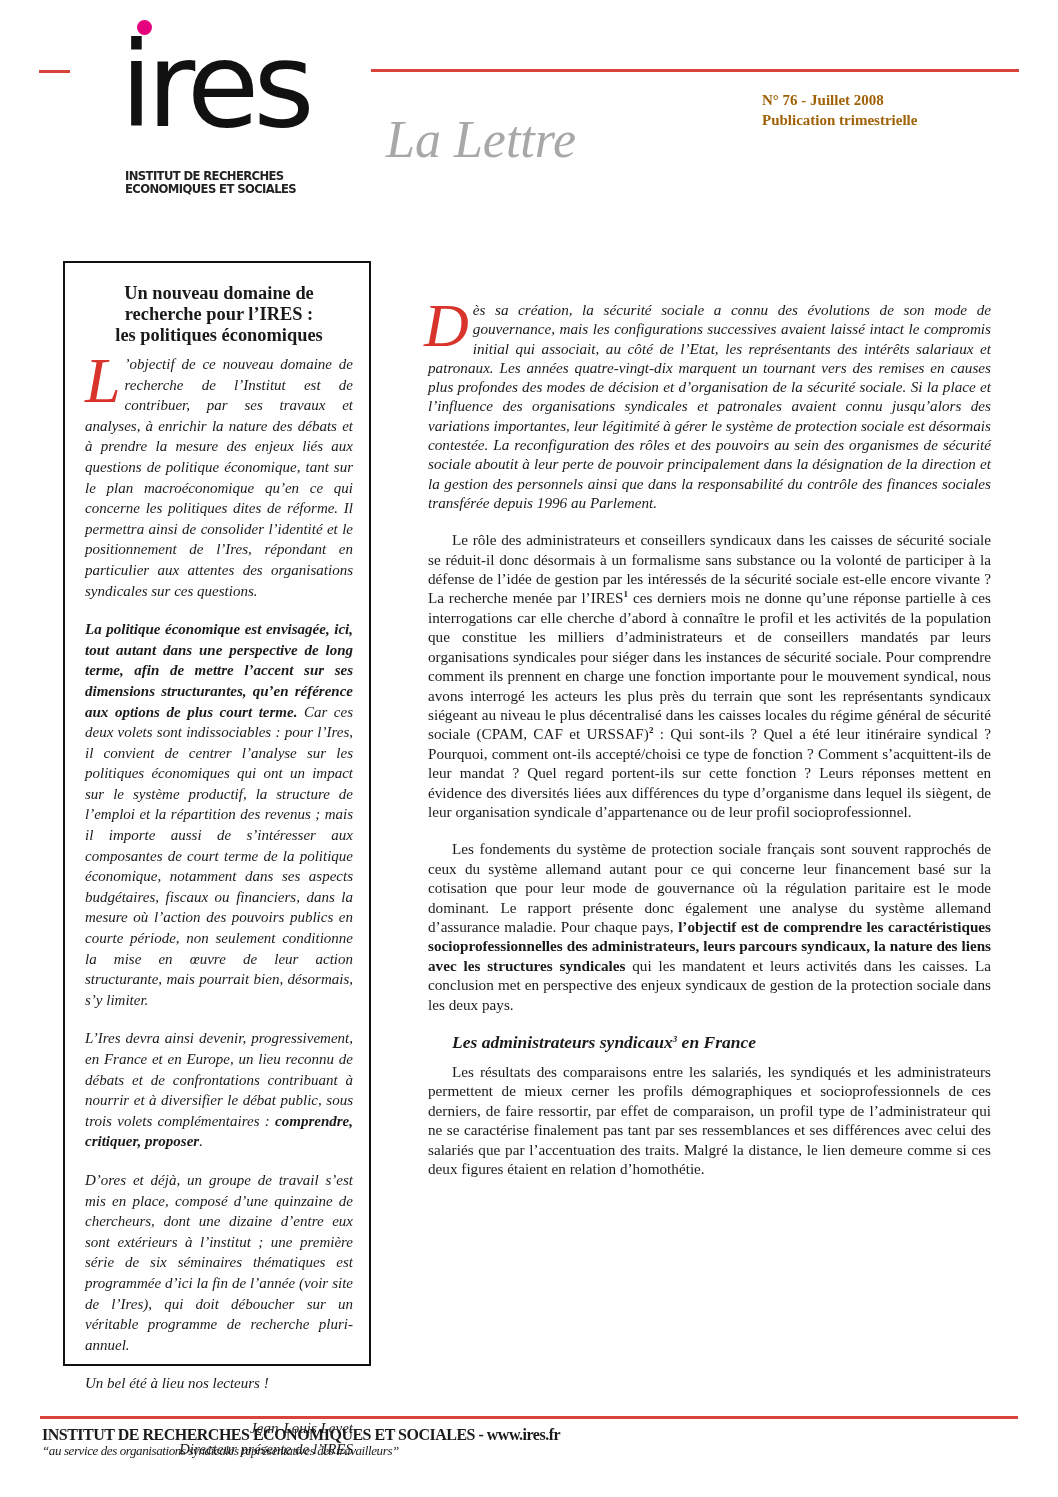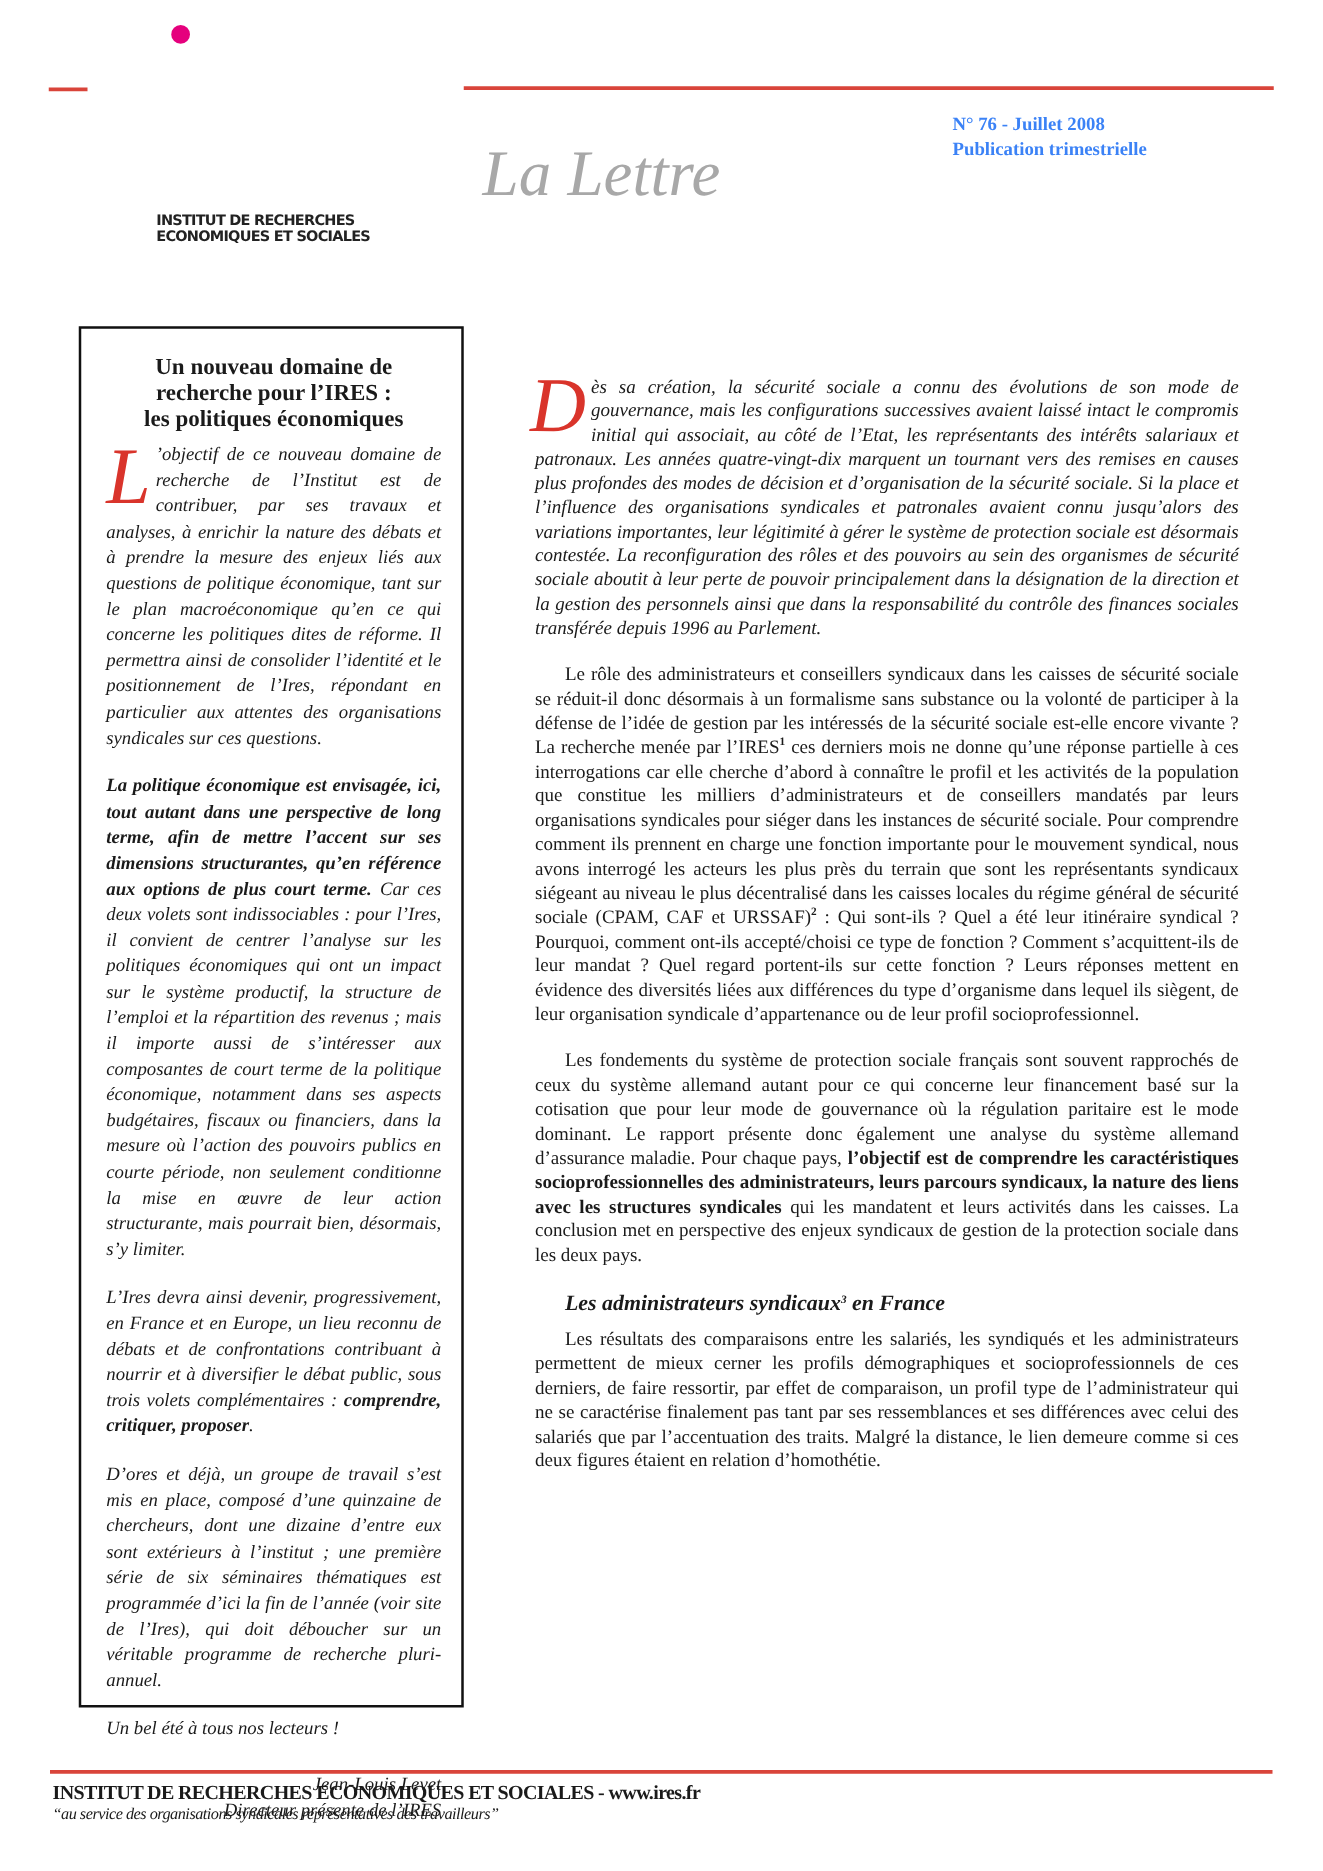--- a/index.html
+++ b/index.html
@@ -16,21 +16,21 @@
   .logo-dot { position: absolute; left: 17px; top: 0px; width: 15px; height: 15px; border-radius: 50%; background: #e5007d; }
   .logo-word { position: absolute; left: 0px; top: 6px; font-family: "DejaVu Sans", sans-serif;
                font-size: 118px; line-height: 118px; color: #111; letter-spacing: -6px; font-weight: normal; }
   .logo-sub { position: absolute; left: 5px; top: 150px; font-family: "DejaVu Sans", sans-serif;
               font-weight: bold; font-size: 11.6px; line-height: 13px; color: #222; letter-spacing: -0.6px; white-space: nowrap; }
 
   .la-lettre { position: absolute; left: 386px; top: 110px; font-family: "Liberation Serif", serif;
                font-style: italic; font-size: 52px; color: #a8a8a8; letter-spacing: 0px; }
 
   .issue { position: absolute; left: 762px; top: 90px; font-family: "Liberation Serif", serif;
-           font-weight: bold; font-size: 15px; line-height: 20px; color: #3b82f6; }
+           font-weight: bold; font-size: 15px; line-height: 20px; color: #a16207; }
 
   
   .editorial { position: absolute; left: 63px; top: 261px; width: 308px; height: 1105px;
                border: 2px solid #111; box-sizing: border-box; padding: 20px 16px 0 20px; }
   .ed-title { text-align: center; font-weight: bold; font-size: 18.4px; line-height: 21px; margin: 0 0 8px 0; }
   .ed-text { font-style: italic; font-size: 15px; line-height: 20.6px; text-align: justify; margin: 0 0 18px 0; }
   .ed-text b { font-weight: bold; }
   .dropcap { float: left; color: #d9342b; font-style: italic; font-size: 64px; line-height: 50px;
              margin: 2px 4px -4px 0; font-family: "Liberation Serif", serif; }
   .ed-sign { font-style: italic; font-size: 15px; line-height: 20.6px; text-align: right; margin-top: 24px; }
@@ -54,20 +54,21 @@
                   letter-spacing: -0.4px; color: #1a1a1a; white-space: nowrap; }
 </style>
 </head>
 <body>
 
 <div class="red-line" id="line-left"></div>
 <div class="red-line" id="line-top"></div>
 
 <div class="logo">
   <div class="logo-dot"></div>
+  <div class="logo-word">ires</div>
   <div class="logo-sub">
     <div>INSTITUT DE RECHERCHES</div>
     <div>ECONOMIQUES ET SOCIALES</div>
   </div>
 </div>
 
 <div class="la-lettre">La Lettre</div>
 
 <div class="issue">
   <div>N° 76 - Juillet 2008</div>
@@ -77,21 +78,21 @@
 <div class="editorial">
   <div class="ed-title">
     <div>Un nouveau domaine de</div>
     <div>recherche pour l’IRES :</div>
     <div>les politiques économiques</div>
   </div>
   <p class="ed-text"><span class="dropcap">L</span><span>’objectif de ce nouveau domaine de recherche de l’Institut est de contribuer, par ses travaux et analyses, à enrichir la nature des débats et à prendre la mesure des enjeux liés aux questions de politique économique, tant sur le plan macroéconomique qu’en ce qui concerne les politiques dites de réforme. Il permettra ainsi de consolider l’identité et le positionnement de l’Ires, répondant en particulier aux attentes des organisations syndicales sur ces questions.</span></p>
   <p class="ed-text"><b>La politique économique est envisagée, ici, tout autant dans une perspective de long terme, afin de mettre l’accent sur ses dimensions structurantes, qu’en référence aux options de plus court terme.</b><span> Car ces deux volets sont indissociables : pour l’Ires, il convient de centrer l’analyse sur les politiques économiques qui ont un impact sur le système productif, la structure de l’emploi et la répartition des revenus ; mais il importe aussi de s’intéresser aux composantes de court terme de la politique économique, notamment dans ses aspects budgétaires, fiscaux ou financiers, dans la mesure où l’action des pouvoirs publics en courte période, non seulement conditionne la mise en œuvre de leur action structurante, mais pourrait bien, désormais, s’y limiter.</span></p>
   <p class="ed-text"><span>L’Ires devra ainsi devenir, progressivement, en France et en Europe, un lieu reconnu de débats et de confrontations contribuant à nourrir et à diversifier le débat public, sous trois volets complémentaires : </span><b>comprendre, critiquer, proposer</b><span>.</span></p>
   <p class="ed-text">D’ores et déjà, un groupe de travail s’est mis en place, composé d’une quinzaine de chercheurs, dont une dizaine d’entre eux sont extérieurs à l’institut ; une première série de six séminaires thématiques est programmée d’ici la fin de l’année (voir site de l’Ires), qui doit déboucher sur un véritable programme de recherche pluri-annuel.</p>
-  <p class="ed-text">Un bel été à tous nos lecteurs !</p>
+  <p class="ed-text">Un bel été à lieu nos lecteurs !</p>
   <div class="ed-sign">
     <div>Jean-Louis Levet</div>
     <div>Directeur présente de l’IRES</div>
   </div>
 </div>
 
 <div class="article">
   <p class="art-lead"><span class="dropcap">D</span><span>ès sa création, la sécurité sociale a connu des évolutions de son mode de gouvernance, mais les configurations successives avaient laissé intact le compromis initial qui associait, au côté de l’Etat, les représentants des intérêts salariaux et patronaux. Les années quatre-vingt-dix marquent un tournant vers des remises en causes plus profondes des modes de décision et d’organisation de la sécurité sociale. Si la place et l’influence des organisations syndicales et patronales avaient connu jusqu’alors des variations importantes, leur légitimité à gérer le système de protection sociale est désormais contestée. La reconfiguration des rôles et des pouvoirs au sein des organismes de sécurité sociale aboutit à leur perte de pouvoir principalement dans la désignation de la direction et la gestion des personnels ainsi que dans la responsabilité du contrôle des finances sociales transférée depuis 1996 au Parlement.</span></p>
   <p class="art-p"><span>Le rôle des administrateurs et conseillers syndicaux dans les caisses de sécurité sociale se réduit-il donc désormais à un formalisme sans substance ou la volonté de participer à la défense de l’idée de gestion par les intéressés de la sécurité sociale est-elle encore vivante ? La recherche menée par l’IRES</span><sup>1</sup><span> ces derniers mois ne donne qu’une réponse partielle à ces interrogations car elle cherche d’abord à connaître le profil et les activités de la population que constitue les milliers d’administrateurs et de conseillers mandatés par leurs organisations syndicales pour siéger dans les instances de sécurité sociale. Pour comprendre comment ils prennent en charge une fonction importante pour le mouvement syndical, nous avons interrogé les acteurs les plus près du terrain que sont les représentants syndicaux siégeant au niveau le plus décentralisé dans les caisses locales du régime général de sécurité sociale (CPAM, CAF et URSSAF)</span><sup>2</sup><span> : Qui sont-ils ? Quel a été leur itinéraire syndical ? Pourquoi, comment ont-ils accepté/choisi ce type de fonction ? Comment s’acquittent-ils de leur mandat ? Quel regard portent-ils sur cette fonction ? Leurs réponses mettent en évidence des diversités liées aux différences du type d’organisme dans lequel ils siègent, de leur organisation syndicale d’appartenance ou de leur profil socioprofessionnel.</span></p>
   <p class="art-p"><span>Les fondements du système de protection sociale français sont souvent rapprochés de ceux du système allemand autant pour ce qui concerne leur financement basé sur la cotisation que pour leur mode de gouvernance où la régulation paritaire est le mode dominant. Le rapport présente donc également une analyse du système allemand d’assurance maladie. Pour chaque pays, </span><b>l’objectif est de comprendre les caractéristiques socioprofessionnelles des administrateurs, leurs parcours syndicaux, la nature des liens avec les structures syndicales</b><span> qui les mandatent et leurs activités dans les caisses. La conclusion met en perspective des enjeux syndicaux de gestion de la protection sociale dans les deux pays.</span></p>

